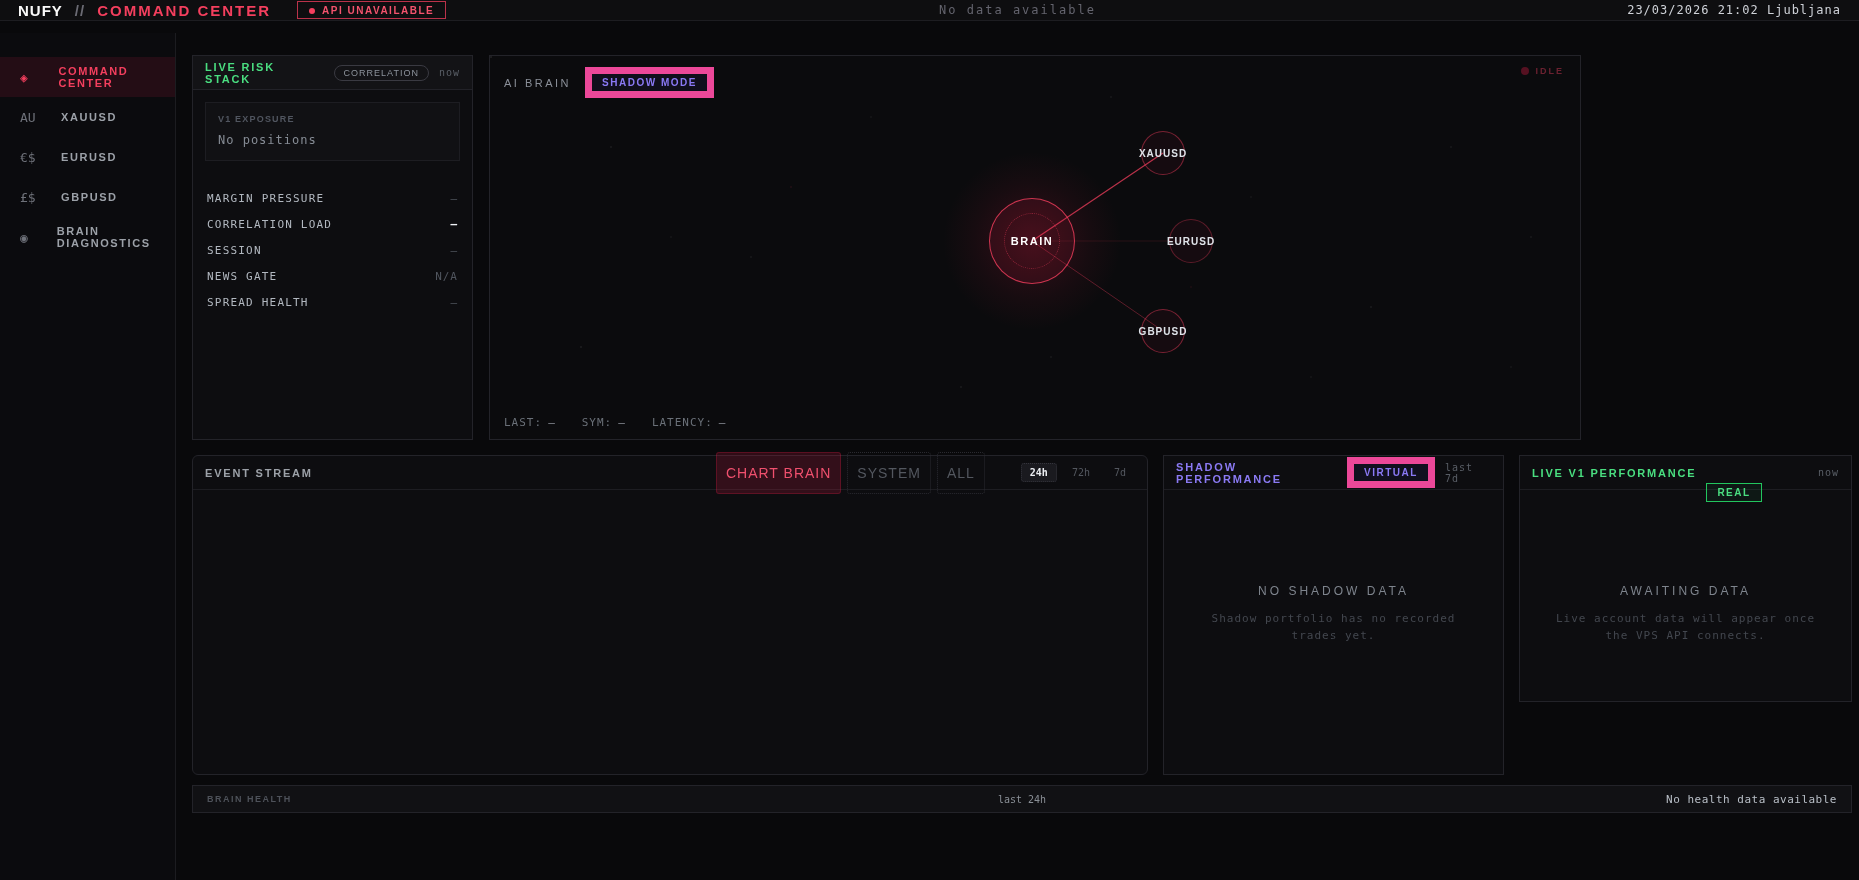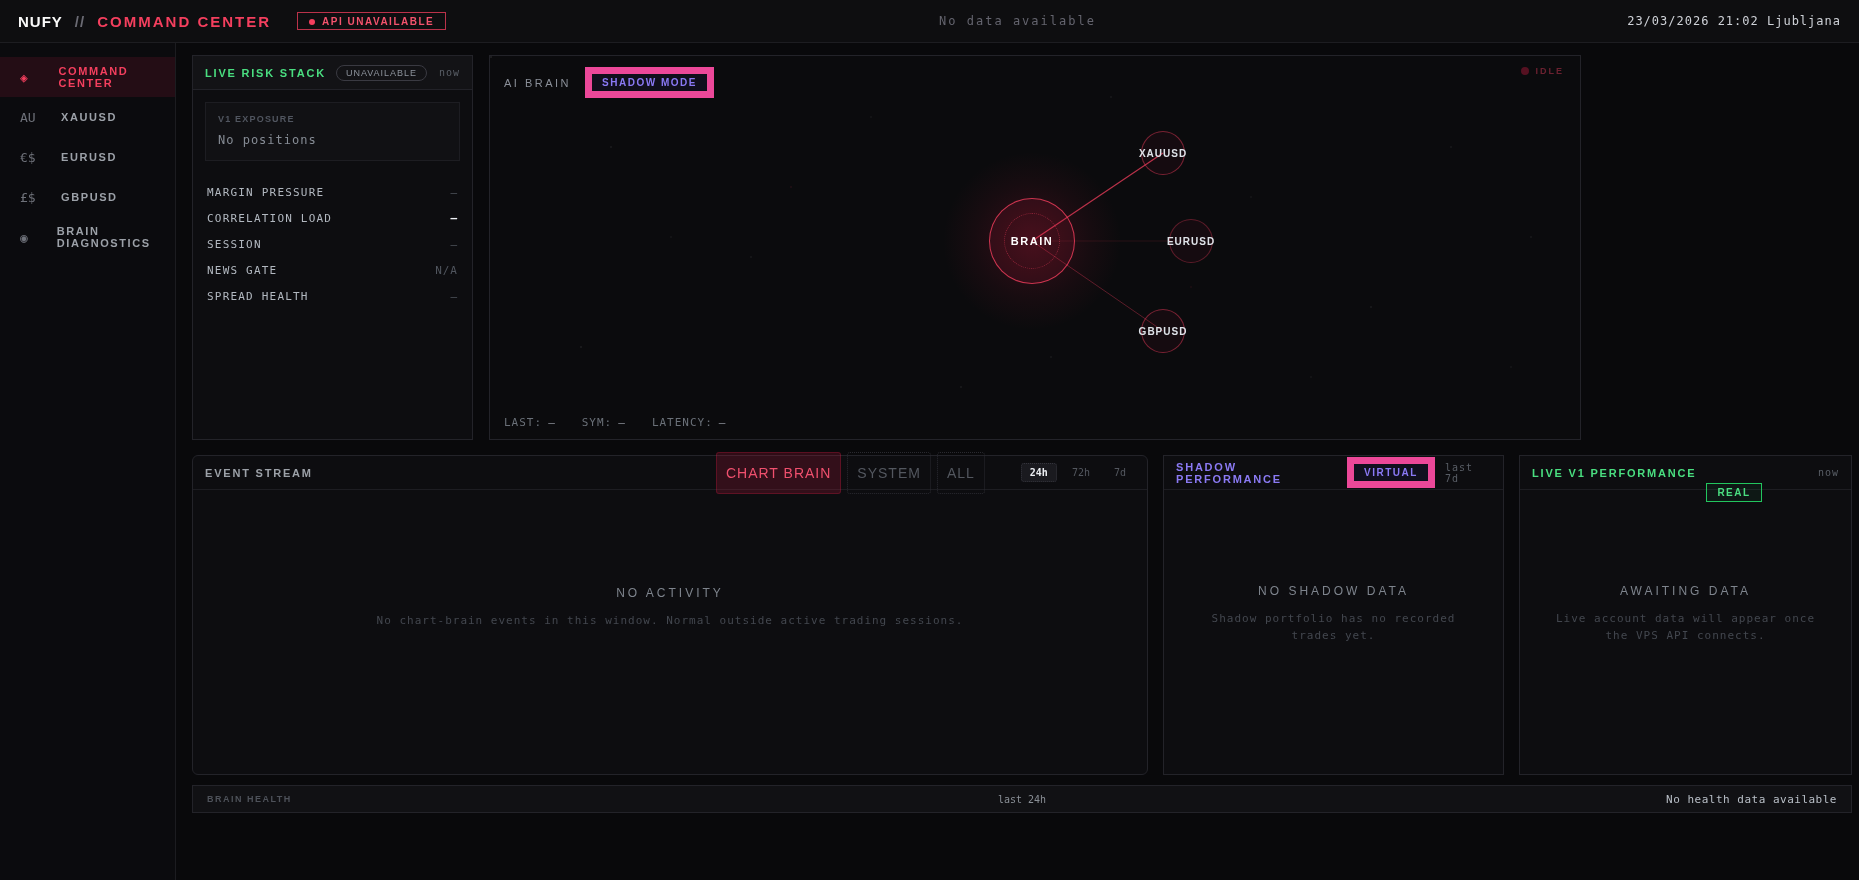--- a/index.html
+++ b/index.html
@@ -1,21 +1,21 @@
 <!DOCTYPE html>
 <html><head>
 <meta charset="utf-8">
 <style>
   * { margin:0; padding:0; box-sizing:border-box; }
   html,body { width:1859px; height:880px; background:#09090b; overflow:hidden; }
   body { font-family:"Liberation Sans", sans-serif; position:relative; color:#c8ccd2; }
   .mono { font-family:"DejaVu Sans Mono", monospace; }
 
   
-  .topbar { position:absolute; left:0; top:0; width:1859px; height:43px;
+  .topbar { position:absolute; left:0; top:0; width:1859px; height:21px;
     background:#0e0e10; border-bottom:1px solid #1d1d21; display:flex; align-items:center; padding:8px 18px; z-index:5; }
   .brand { font-size:15px; font-weight:bold; letter-spacing:1px; color:#fafafa; white-space:nowrap; }
   .brand-sep { color:#6b6b74; margin:0 7px; font-weight:bold; }
   .brand-section { color:#f43f5e; font-weight:bold; letter-spacing:2px; }
   .api-badge { margin-left:26px; display:flex; align-items:center; gap:7px;
     border:1px solid rgba(244,63,94,.75); padding:3px 11px 2px; }
   .api-badge .dot { width:6px; height:6px; border-radius:50%; background:#f43f5e; }
   .api-badge span { color:#f4536d; font-size:10px; font-weight:bold; letter-spacing:1.5px; }
   .topbar-status { position:absolute; left:176px; right:0; text-align:center;
     font-size:12px; letter-spacing:2px; color:#64646e; }
@@ -44,21 +44,21 @@
   .badge-outline { font-size:10px; font-weight:bold; letter-spacing:1.5px; padding:3px 10px; }
   .b-purple { color:#8a79f5; border:7px solid #ec4899; background:rgba(80,60,220,.08); }
   .b-green  { color:#4ade80; border:1px solid #22c55e; background:rgba(34,197,94,.06);margin-top:40px; }
 
   
   .risk { left:192px; top:55px; width:281px; height:385px; }
   .risk-body { padding:12px; }
   .exposure-box { background:#111114; border:1px solid #1d1d22; padding:11px 12px 13px; }
   .exposure-label { font-size:9px; font-weight:bold; letter-spacing:1.2px; color:#515660; }
   .exposure-value { margin-top:9px; font-size:12px; color:#868c95; letter-spacing:1px; }
-  .risk-rows { margin-top:18px; }
+  .risk-rows { margin-top:24px; }
   .risk-row { display:flex; justify-content:space-between; align-items:center; height:26px; padding:0 2px; }
   .risk-row .rl { font-size:11px; color:#b2b8c0; letter-spacing:1.2px; }
   .risk-row .rv { font-size:11px; color:#50555e; letter-spacing:1px; }
   .risk-row .rv.strong { color:#eef1f5; font-weight:bold; }
 
   
   .brain { left:489px; top:55px; width:1092px; height:385px; background:#0b0b0d; overflow:hidden; }
   .brain-head { position:absolute; left:14px; top:11px; display:flex; align-items:center; gap:14px; z-index:3; }
   .brain-title { font-size:11px; letter-spacing:2.5px; color:#8a8f98; }
   .brain-idle { position:absolute; right:16px; top:10px; display:flex; align-items:center; gap:6px; z-index:3; }
@@ -99,21 +99,21 @@
   .range-group { margin-left:30px; display:flex; align-items:center; gap:6px; }
   .rbtn { font-size:10px; font-family:"DejaVu Sans Mono", monospace; color:#53575f; padding:3px 8px;
     border-radius:3px; border:1px dotted transparent; cursor:pointer; }
   .rbtn.active { color:#eceef2; font-weight:bold; background:#1a1a1f; border-color:#34343c; }
   .empty-wrap { position:absolute; left:0; right:0; top:130px; text-align:center; }
   .empty-title { font-size:12px; letter-spacing:3px; color:#7e848d; }
   .empty-msg { margin-top:13px; font-size:11px; letter-spacing:1px; color:#43474f; line-height:1.5; }
 
   
   .shadow-perf { left:1163px; top:455px; width:341px; height:320px; }
-  .live-perf { left:1519px; top:455px; width:333px; height:320px; }
+  .live-perf { left:1519px; top:455px; width:333px; height:247px; }
   .perf-head { background:transparent !important; border-bottom:1px solid #1d1d22; }
   .perf-empty { position:absolute; left:0; right:0; top:128px; text-align:center; padding:0 26px; }
 
   
   .health { left:192px; top:785px; width:1660px; height:28px; background:#111114;
     display:flex; align-items:center; padding:0 14px; }
   .health-title { font-size:9px; letter-spacing:1.5px; color:#4e525a; font-weight:bold; }
   .health-center { position:absolute; left:0; right:0; text-align:center; font-size:10px; color:#8a8f96; }
   .health-status { margin-left:auto; font-size:11px; color:#b9bfc7; letter-spacing:.5px; z-index:2; }
 </style>
@@ -153,21 +153,21 @@
   </div>
   <div class="side-item">
     <span class="ico">◉</span>
     <span class="lbl">BRAIN DIAGNOSTICS</span>
   </div>
 </div>
 
 <div class="panel risk">
   <div class="panel-head">
     <span class="p-title t-green">LIVE RISK STACK</span>
-    <span class="pill">UNAVAILABLE</span>
+    <span class="pill">CORRELATION</span>
     <span class="tf mono">now</span>
   </div>
   <div class="risk-body">
     <div class="exposure-box">
       <div class="exposure-label">V1 EXPOSURE</div>
       <div class="exposure-value mono">No positions</div>
     </div>
     <div class="risk-rows">
       <div class="risk-row">
         <span class="rl mono">MARGIN PRESSURE</span>
@@ -245,24 +245,20 @@
       <span class="fbtn active-red">CHART BRAIN</span>
       <span class="fbtn">SYSTEM</span>
       <span class="fbtn">ALL</span>
       <div class="range-group">
         <span class="rbtn active">24h</span>
         <span class="rbtn">72h</span>
         <span class="rbtn">7d</span>
       </div>
     </div>
   </div>
-  <div class="empty-wrap">
-    <div class="empty-title">NO ACTIVITY</div>
-    <div class="empty-msg mono">No chart-brain events in this window. Normal outside active trading sessions.</div>
-  </div>
 </div>
 
 <div class="panel shadow-perf">
   <div class="panel-head perf-head">
     <span class="p-title t-purple">SHADOW PERFORMANCE</span>
     <span class="badge-outline b-purple">VIRTUAL</span>
     <span class="tf mono">last 7d</span>
   </div>
   <div class="perf-empty">
     <div class="empty-title">NO SHADOW DATA</div>

